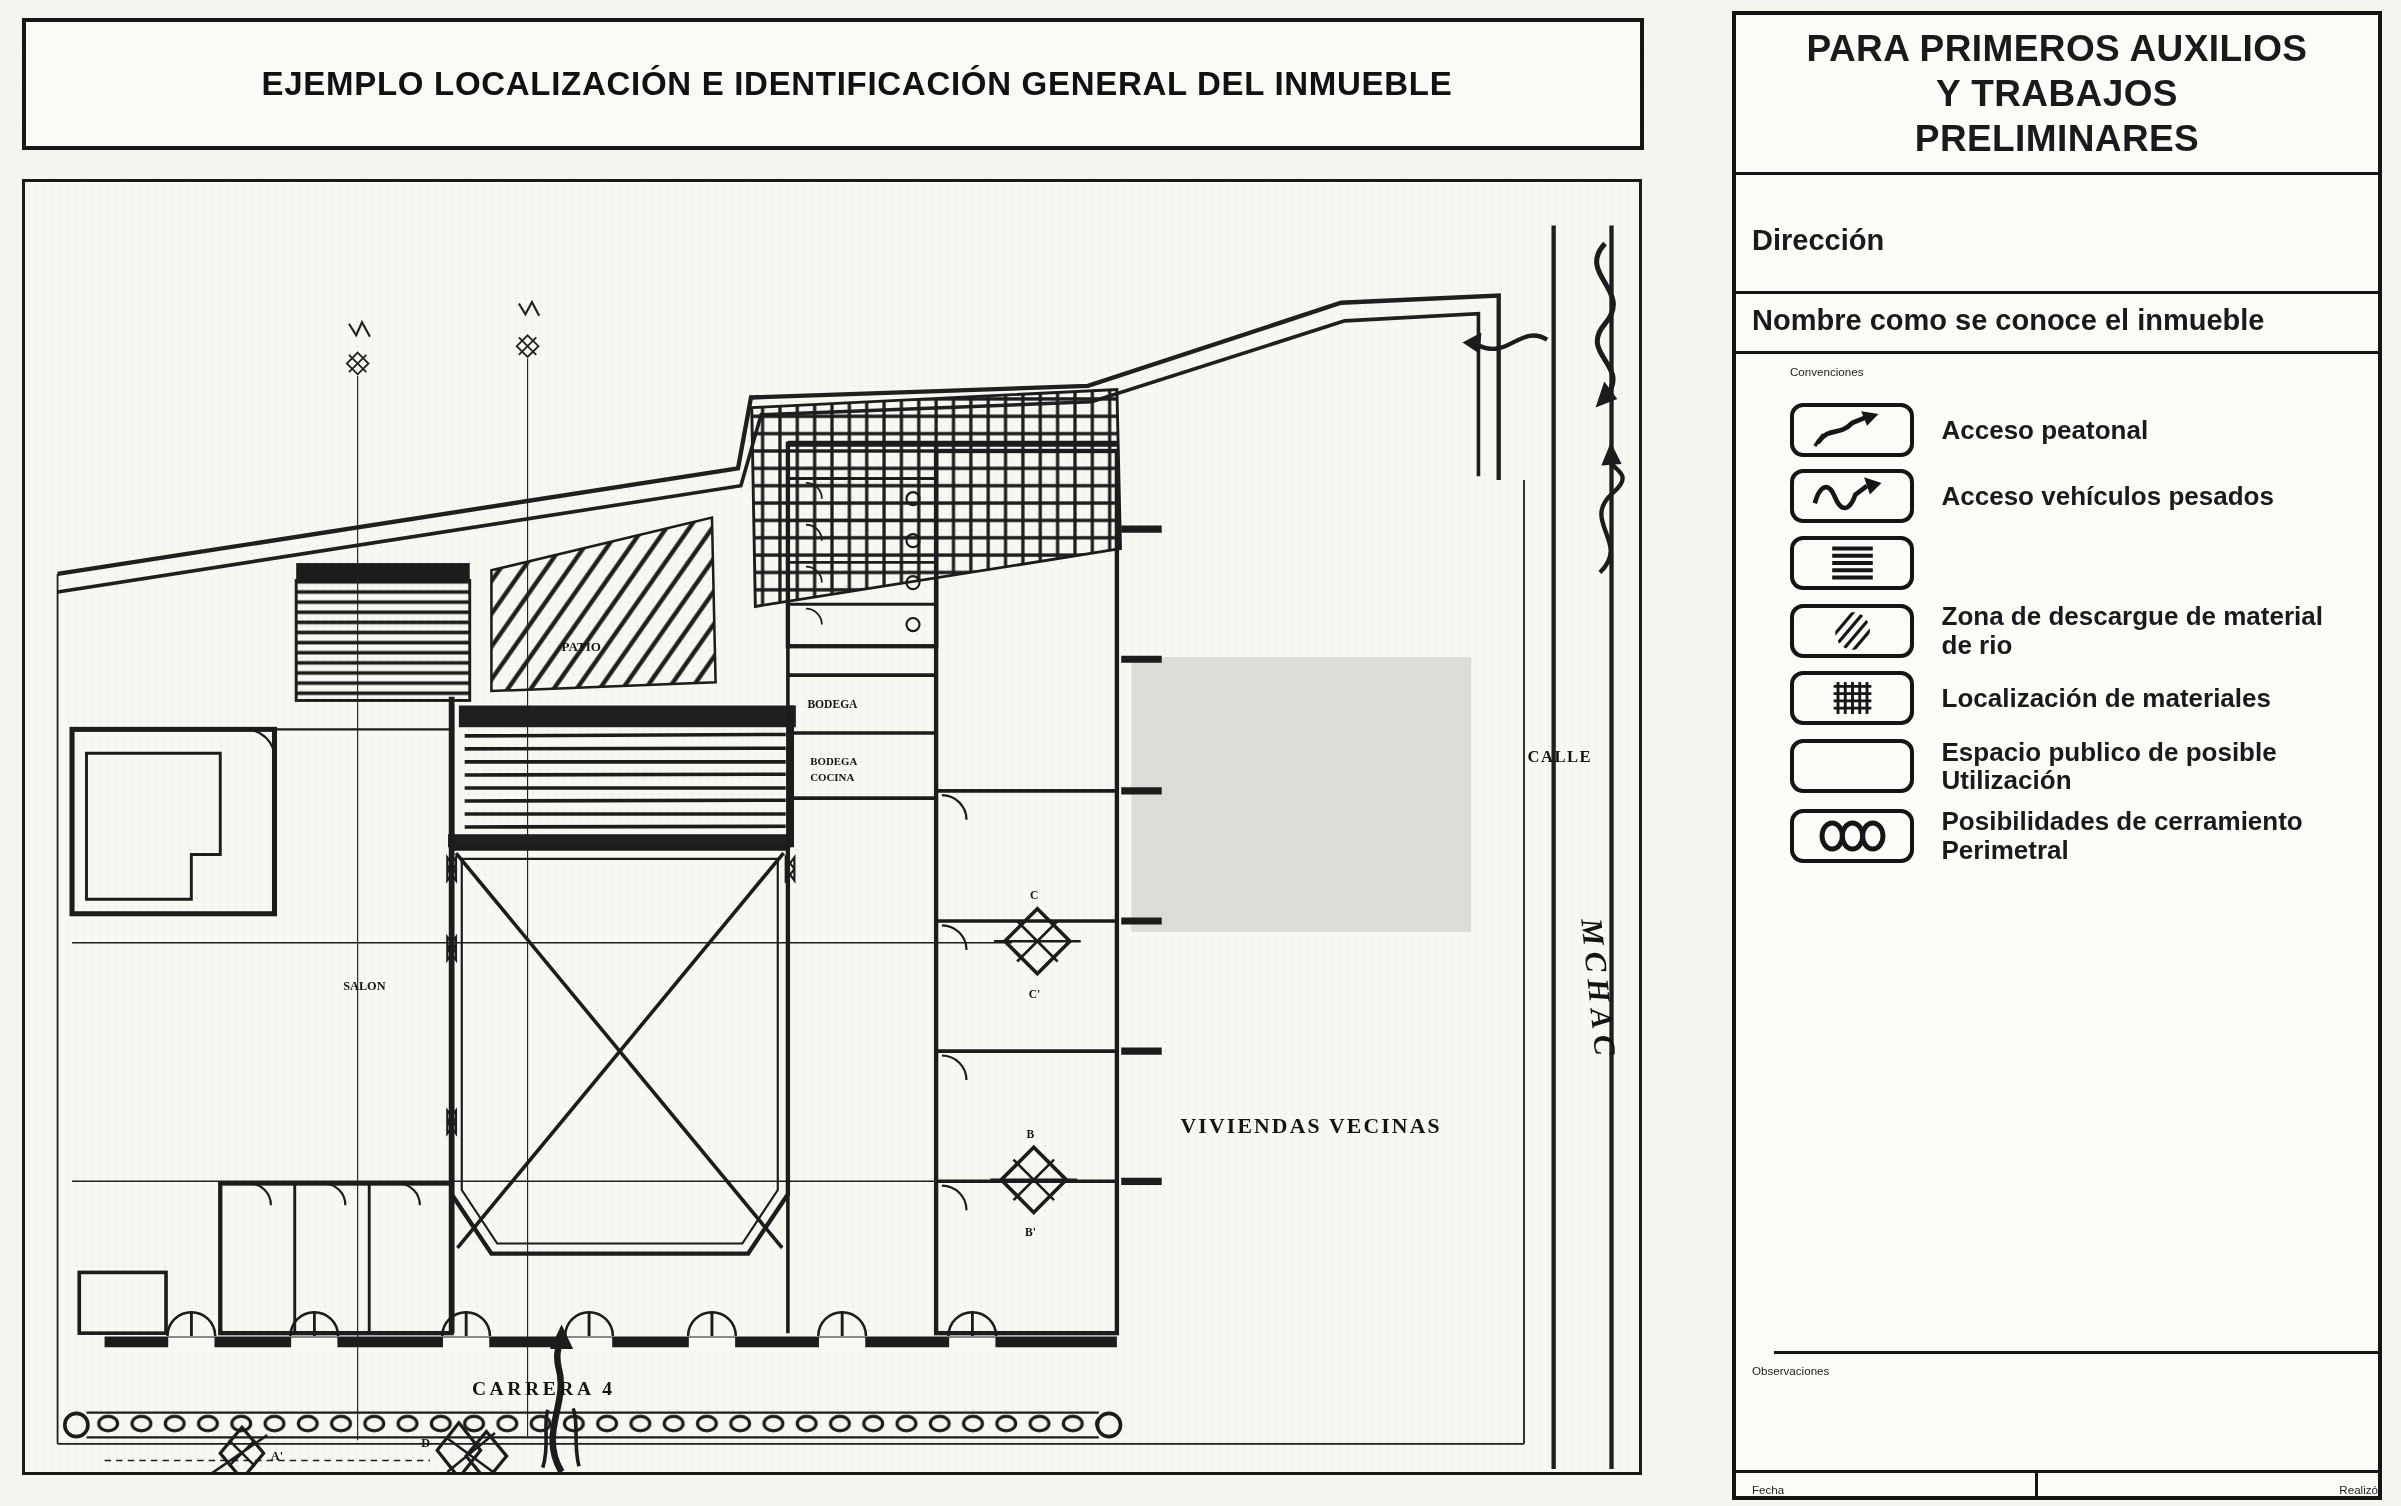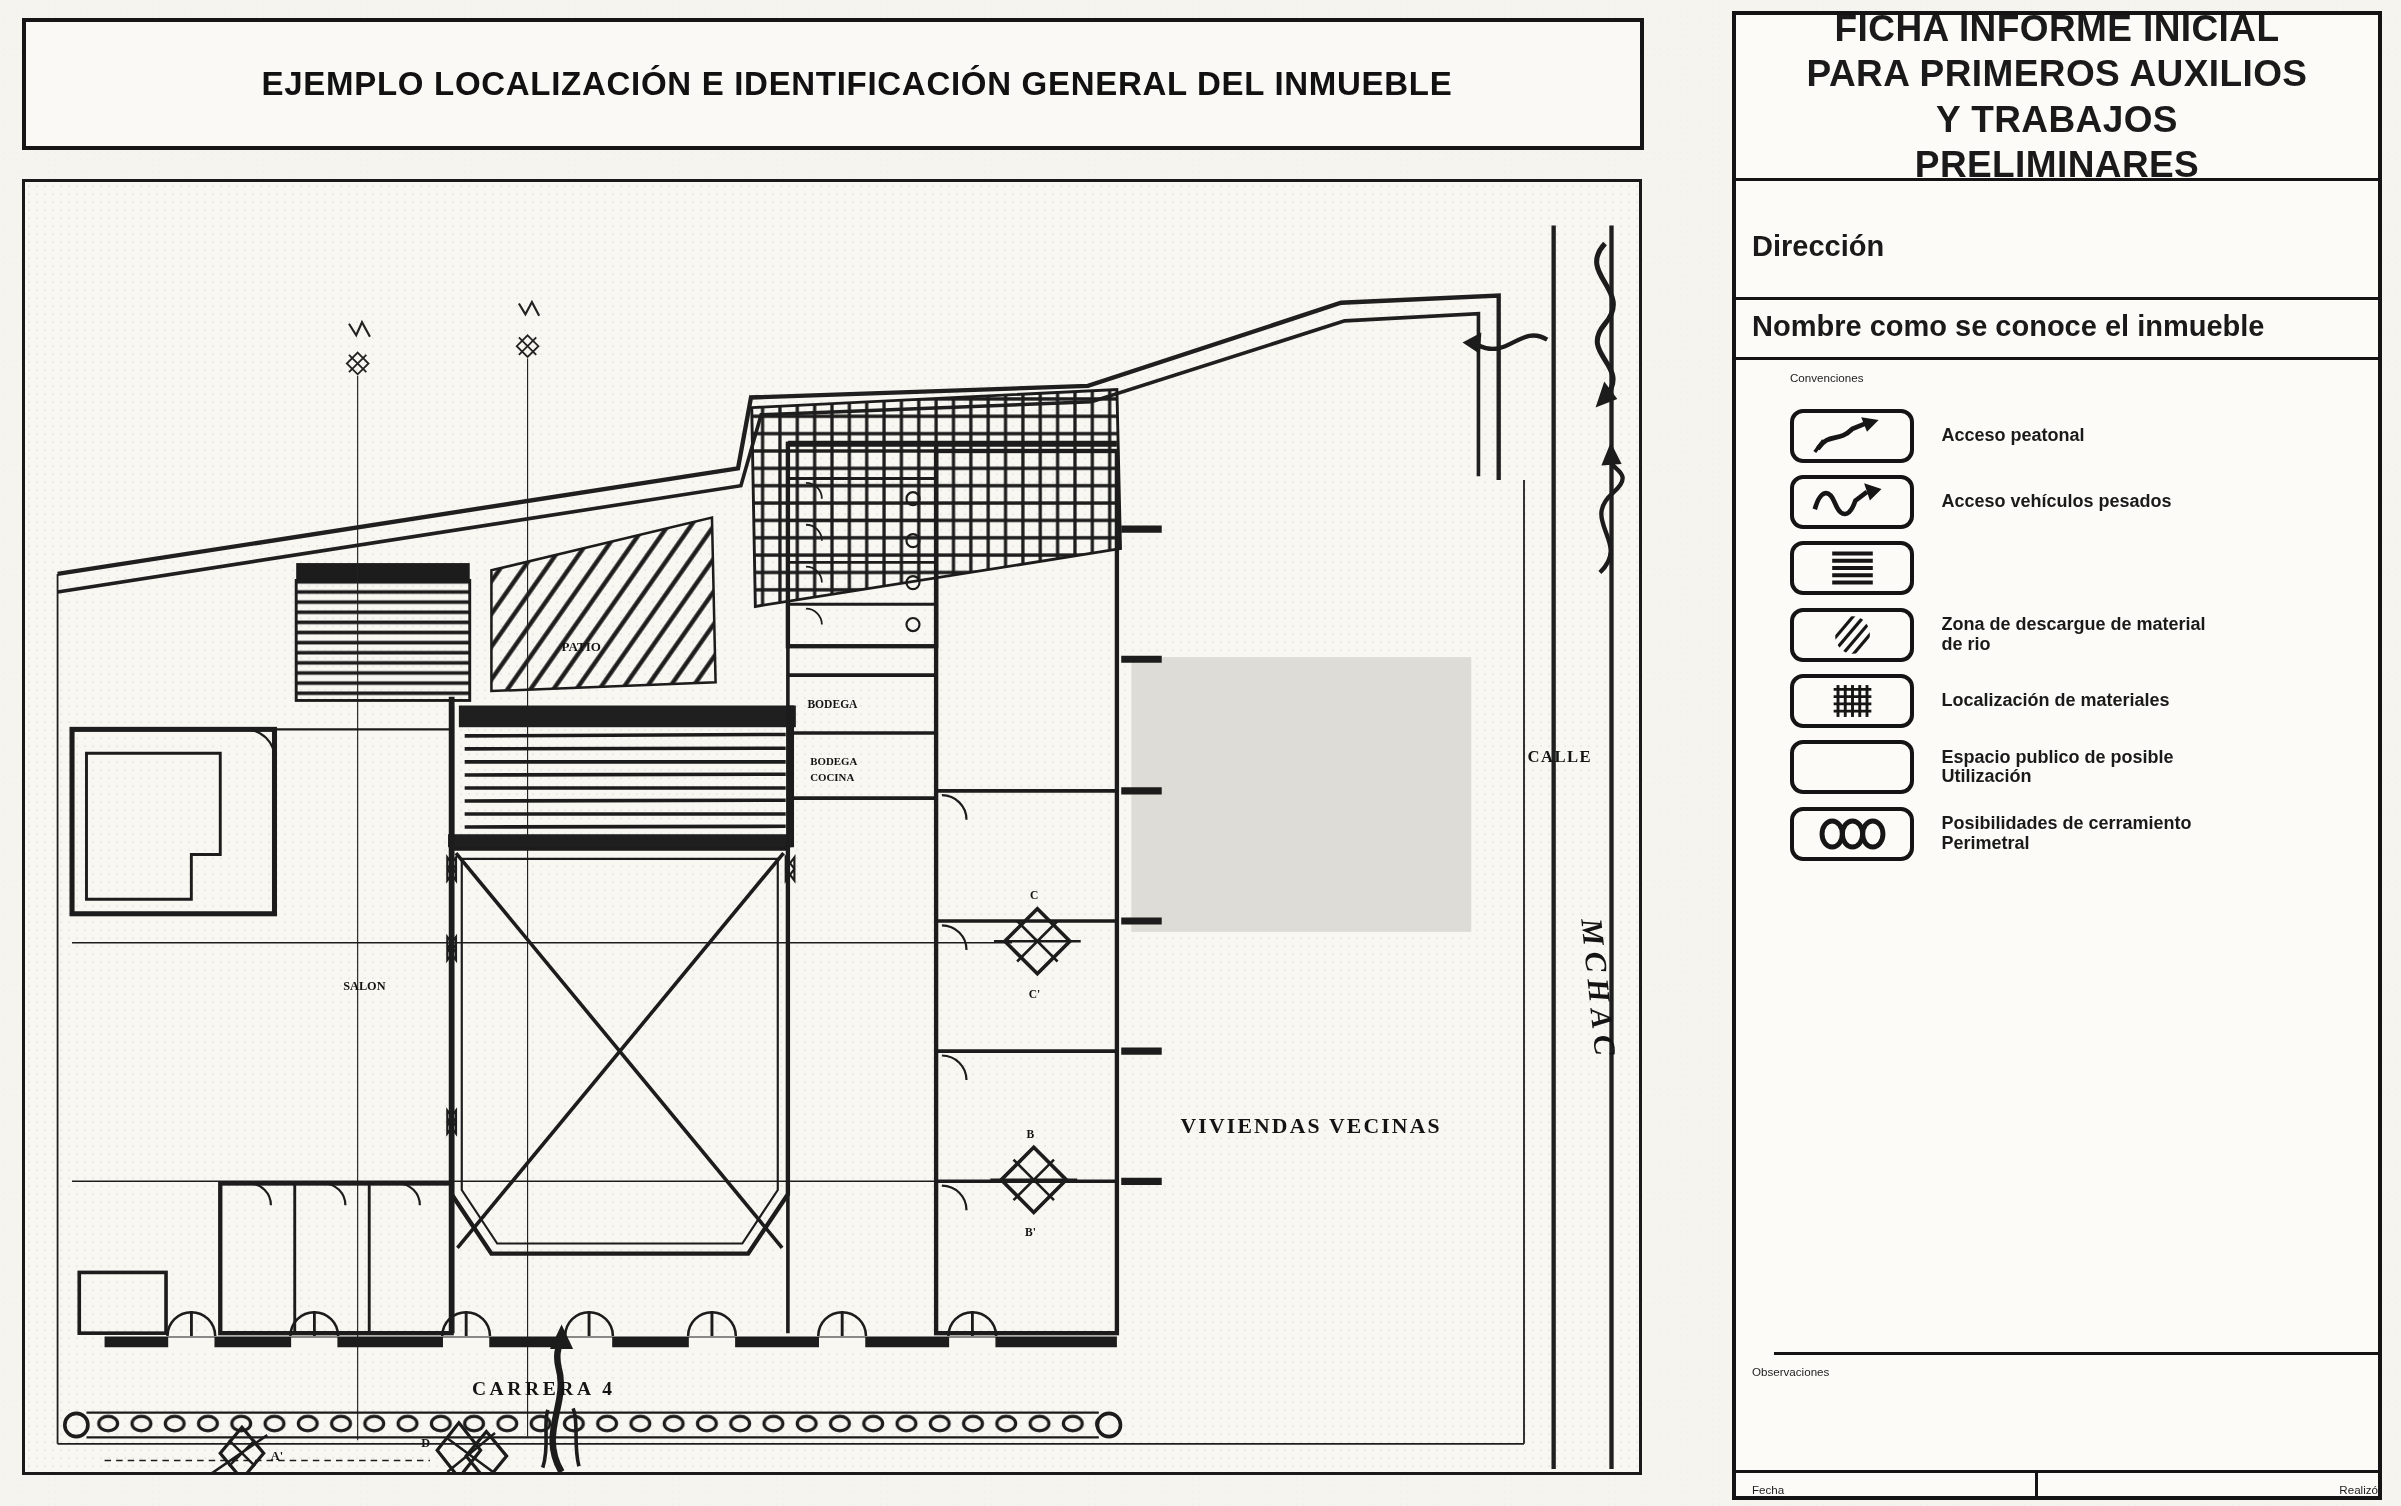--- a/index.html
+++ b/index.html
@@ -28,21 +28,21 @@
   .sec-title .tline{font-size:37px;font-weight:bold;line-height:1.22;letter-spacing:0.4px;color:#1a1a1a;}
   .sec-field{border-bottom:3.6px solid #141414;padding:10px 0 0 16px;}
   .sec-field .flabel{font-size:29px;font-weight:bold;color:#1a1a1a;}
   .sec-direccion{height:83px;margin-top:39px;}
   .sec-nombre{height:62px;}
   .sec-conv{height:1041px;border-bottom:3.6px solid #141414;padding:11.6px 0 0 16px;margin-left:38px;}
   .legend{margin-top:24.6px;display:flex;flex-direction:column;gap:12.3px;}
   .legend-row{display:flex;align-items:center;gap:27.5px;}
   .legend-icon{width:116px;height:46px;border:4.3px solid #141414;border-radius:13px;
                display:flex;align-items:center;justify-content:center;flex:0 0 auto;background:#fcfbf7;}
-  .legend-label{font-size:18px;font-weight:bold;line-height:1.1;color:#1a1a1a;}
+  .legend-label{font-size:26px;font-weight:bold;line-height:1.1;color:#1a1a1a;}
   .sec-obs{height:123px;border-bottom:3.6px solid #141414;padding:10px 0 0 16px;}
   .sec-bottom{flex:1;display:flex;}
   .cell-fecha{width:47%;border-right:3.6px solid #141414;padding:10px 0 0 16px;box-sizing:border-box;}
   .cell-realizo{flex:1;padding:10px 0 0 20px;box-sizing:border-box;text-align:right;}
 </style>
 </head>
 <body>
 
 <div class="stage">
 
@@ -264,21 +264,20 @@
       <text x="618" y="1678" font-size="27" font-weight="bold" letter-spacing="5">CARRERA 4</text>
       <text x="2078" y="802" font-size="23" font-weight="bold" letter-spacing="2">CALLE</text>
       <text transform="translate(2152,1020) rotate(84)" font-size="42" font-weight="bold" font-style="italic" letter-spacing="9">MCHAC</text>
     </svg>
   </div>
 
   <div class="panel">
 
 
     <div class="sec sec-title">
-      <div class="tline">FICHA INFORME INICIAL</div>
       <div class="tline">PARA PRIMEROS AUXILIOS</div>
       <div class="tline">Y TRABAJOS</div>
       <div class="tline">PRELIMINARES</div>
     </div>
 
     <div class="sec sec-field sec-direccion">
       <div class="flabel">Dirección</div>
     </div>
 
     <div class="sec sec-field sec-nombre">

